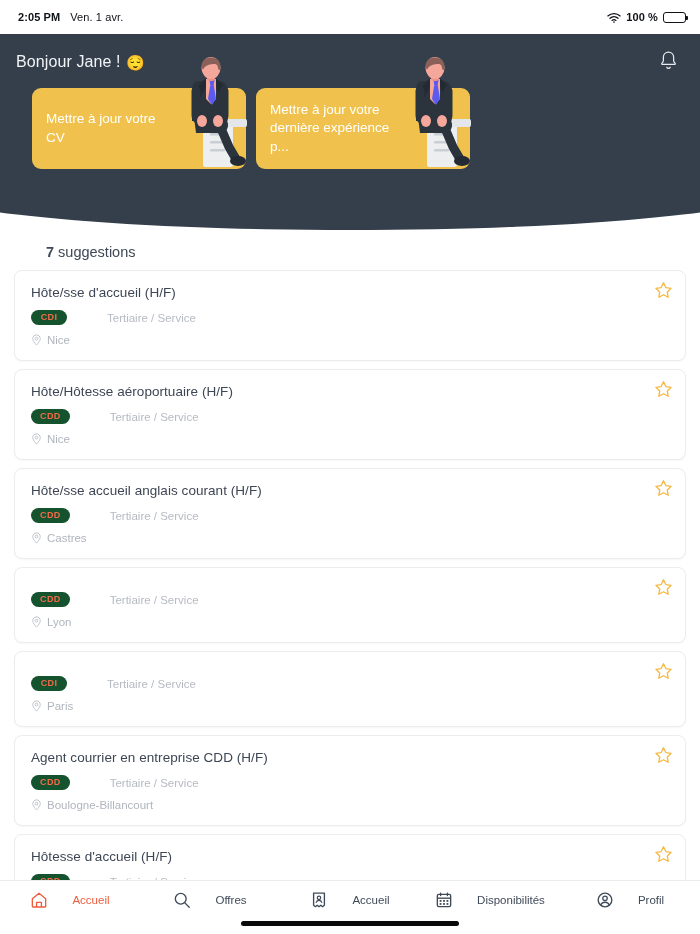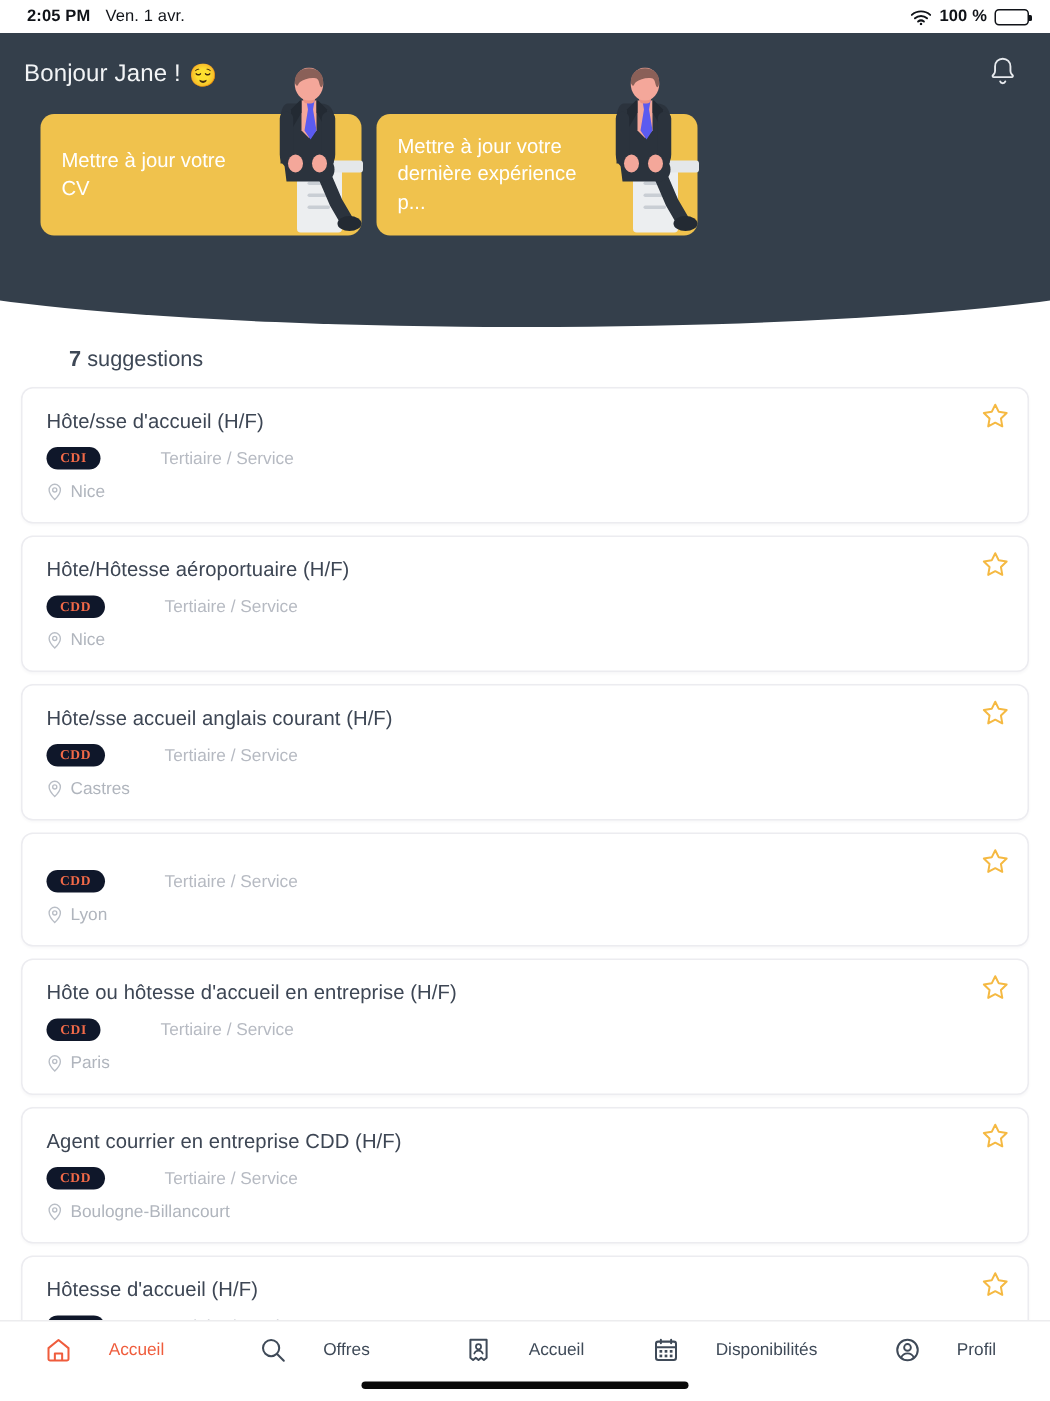--- a/index.html
+++ b/index.html
@@ -12,21 +12,21 @@
 
   body {
     font-family: "Liberation Sans", sans-serif;
     background: #ffffff;
     color: #3a4452;
     position: relative;
   }
 
   
   .status-bar {
-    height: 22px;
+    height: 34px;
     display: flex;
     align-items: center;
     justify-content: space-between;
     padding: 0 14px 0 18px;
     background: #ffffff;
     font-size: 11px;
     font-weight: 600;
     color: #101318;
     letter-spacing: 0.1px;
   }
@@ -93,22 +93,21 @@
     align-items: center;
     gap: 6px;
   }
   .greet-emoji { font-size: 15px; line-height: 1; }
   .bell-btn { width: 26px; height: 28px; display: flex; align-items: center; justify-content: center; }
 
   
   .promo-row {
     display: flex;
     gap: 10px;
-    padding: 12px 0 0 4px;
-    margin-left: 23px;
+    padding: 12px 0 0 32px;
   }
   .promo-card {
     position: relative;
     width: 214px;
     height: 81px;
     background: #f0c24d;
     border-radius: 9px;
     display: flex;
     align-items: center;
     overflow: visible;
@@ -166,30 +165,29 @@
   .job-meta {
     display: flex;
     align-items: center;
     gap: 9px;
     margin-top: 10px;
   }
   .badge {
     display: inline-flex;
     align-items: center;
     justify-content: center;
-    background: #0f172a;
+    background: #14532d;
     color: #f26a48;
     font-size: 9px;
     font-weight: 700;
     letter-spacing: 0.4px;
     border-radius: 9px;
     padding: 3px 9px 3px 9px;
     min-width: 36px;
     line-height: 1;
-    font-family: Liberation Serif, serif;
   }
   .job-sector {
     font-size: 11.5px;
     color: #b6bac2;
     font-weight: 400;
     margin-left: 31px;
   }
   .job-loc {
     display: flex;
     align-items: center;
@@ -443,21 +441,20 @@
         </span>
         <span>Lyon</span>
       </div>
       <div class="star-btn">
         <span><svg width="19" height="19" viewBox="0 0 20 20" fill="none">
             <path d="M10 1.9l2.47 5.01 5.53.8-4 3.9.94 5.5L10 14.51l-4.94 2.6.94-5.5-4-3.9 5.53-.8L10 1.9Z" stroke="#f5b942" stroke-width="1.4" stroke-linejoin="round"></path>
           </svg></span>
       </div>
     </div>
     <div class="job-card">
-      <div class="job-title">Hôte ou hôtesse d'accueil en entreprise (H/F)</div>
       <div class="job-meta">
         <span class="badge">CDI</span>
         <span class="job-sector">Tertiaire / Service</span>
       </div>
       <div class="job-loc">
         <span>
           <svg class="pin-ico" viewBox="0 0 12 13" fill="none">
             <path d="M6 .9c2.3 0 4.1 1.8 4.1 4.1 0 2.9-4.1 7-4.1 7S1.9 7.9 1.9 5C1.9 2.7 3.7.9 6 .9Z" stroke="#b9bec6" stroke-width="1"></path>
             <circle cx="6" cy="5" r="1.5" stroke="#b9bec6" stroke-width="1"></circle>
           </svg>

